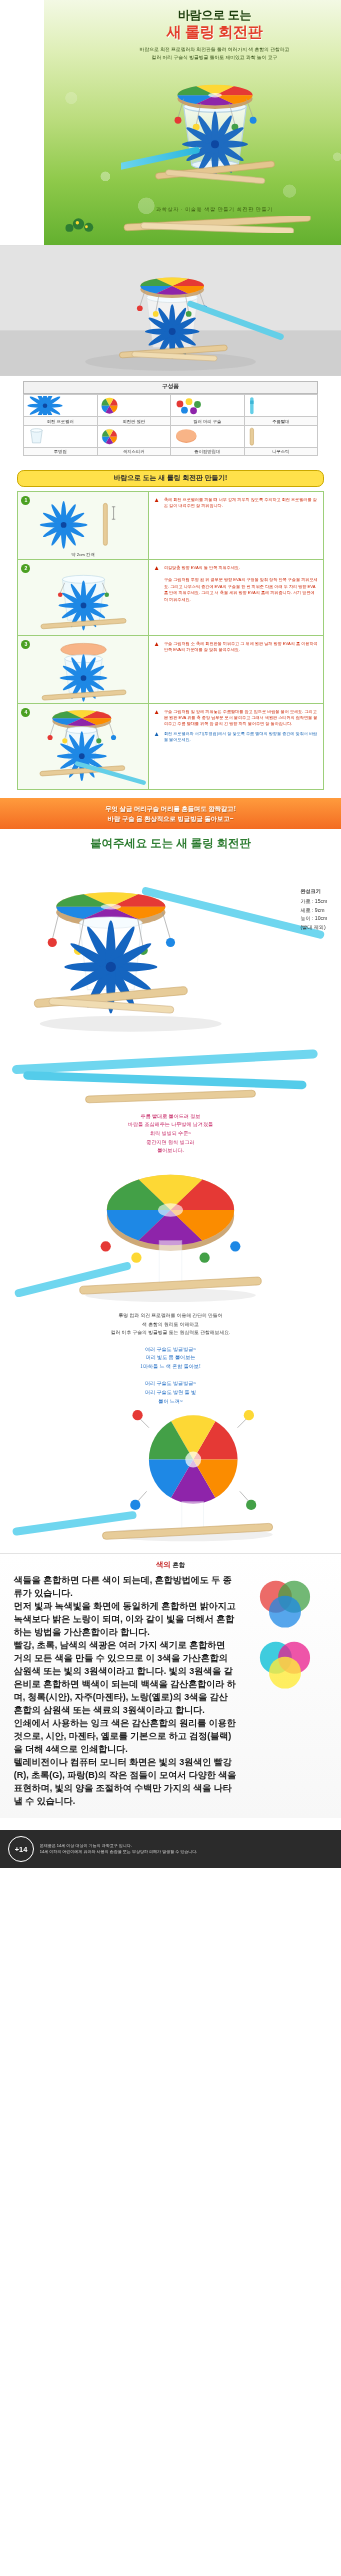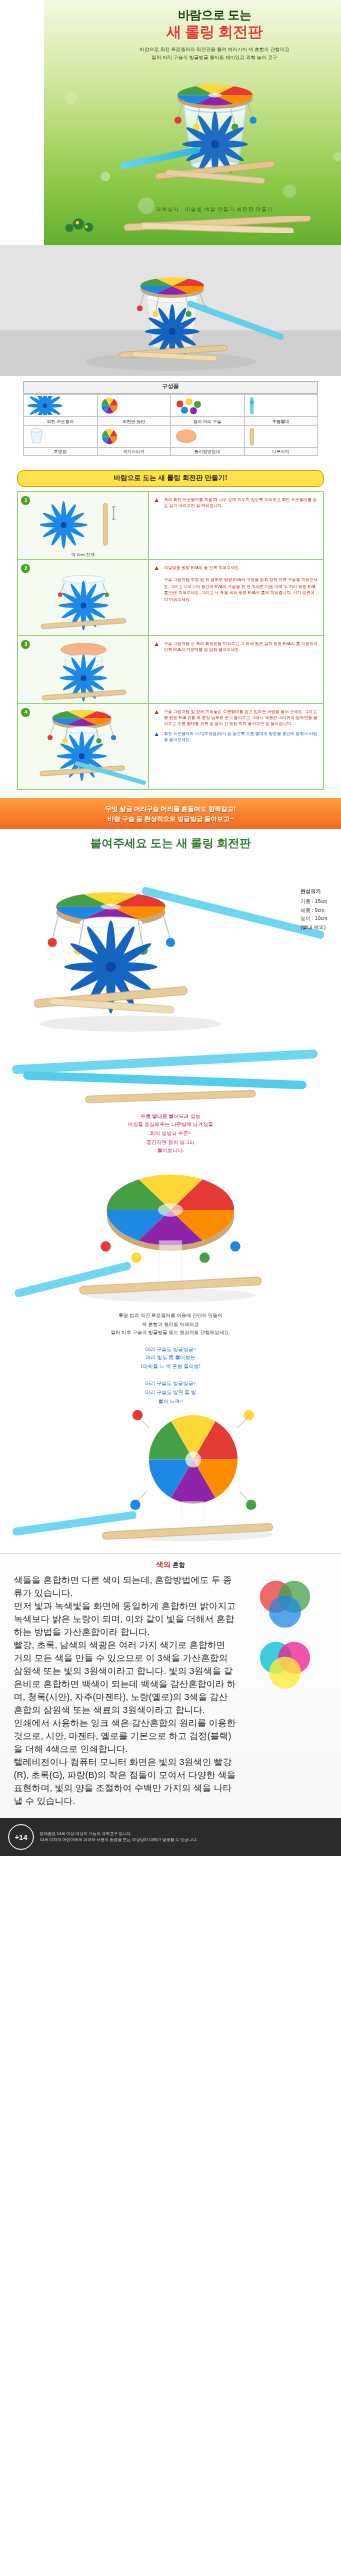--- a/index.html
+++ b/index.html
@@ -153,27 +153,27 @@
   .theory {
     margin-top:5.7px; padding:5.7px 13.7px 10.2px;
     background:linear-gradient(180deg,#ffffff,#f7f7f7);
     border-top:0.6px solid #e3e3e3;
   }
   .theory-title {
     text-align:center; font-size:7.4px; font-weight:bold; color:#c62828; margin-bottom:4.6px;
   }
   .theory-title .sub { color:#333; font-size:6.3px; }
   .theory-flex { display:flex; gap:5.7px; align-items:flex-start; }
-  .theory-flex .txt { flex:1; }
+  .theory-flex .txt { flex:1;font-weight:bold; }
   .wheel-pair { flex:0 0 85px; display:flex; flex-direction:column; gap:3.4px; align-items:center; }
 
   
   .footer {
     background:#2b2b2b; color:#ddd; padding:5.7px 8px;
-    display:flex; align-items:center; gap:5.7px;
+    display:flex; align-items:center; gap:5.7px;margin-top:12px;
   }
   .age-badge {
     flex:0 0 auto; background:#2b2b2b; color:#fff;
     border:1.1px solid #fff; border-radius:50%;
     width:26px; height:26px; display:flex; align-items:center; justify-content:center;
     font-size:7.4px; font-weight:bold;
   }
   .footer-txt { font-size:4px; line-height:1.6; }
 
   svg { display:block; }

